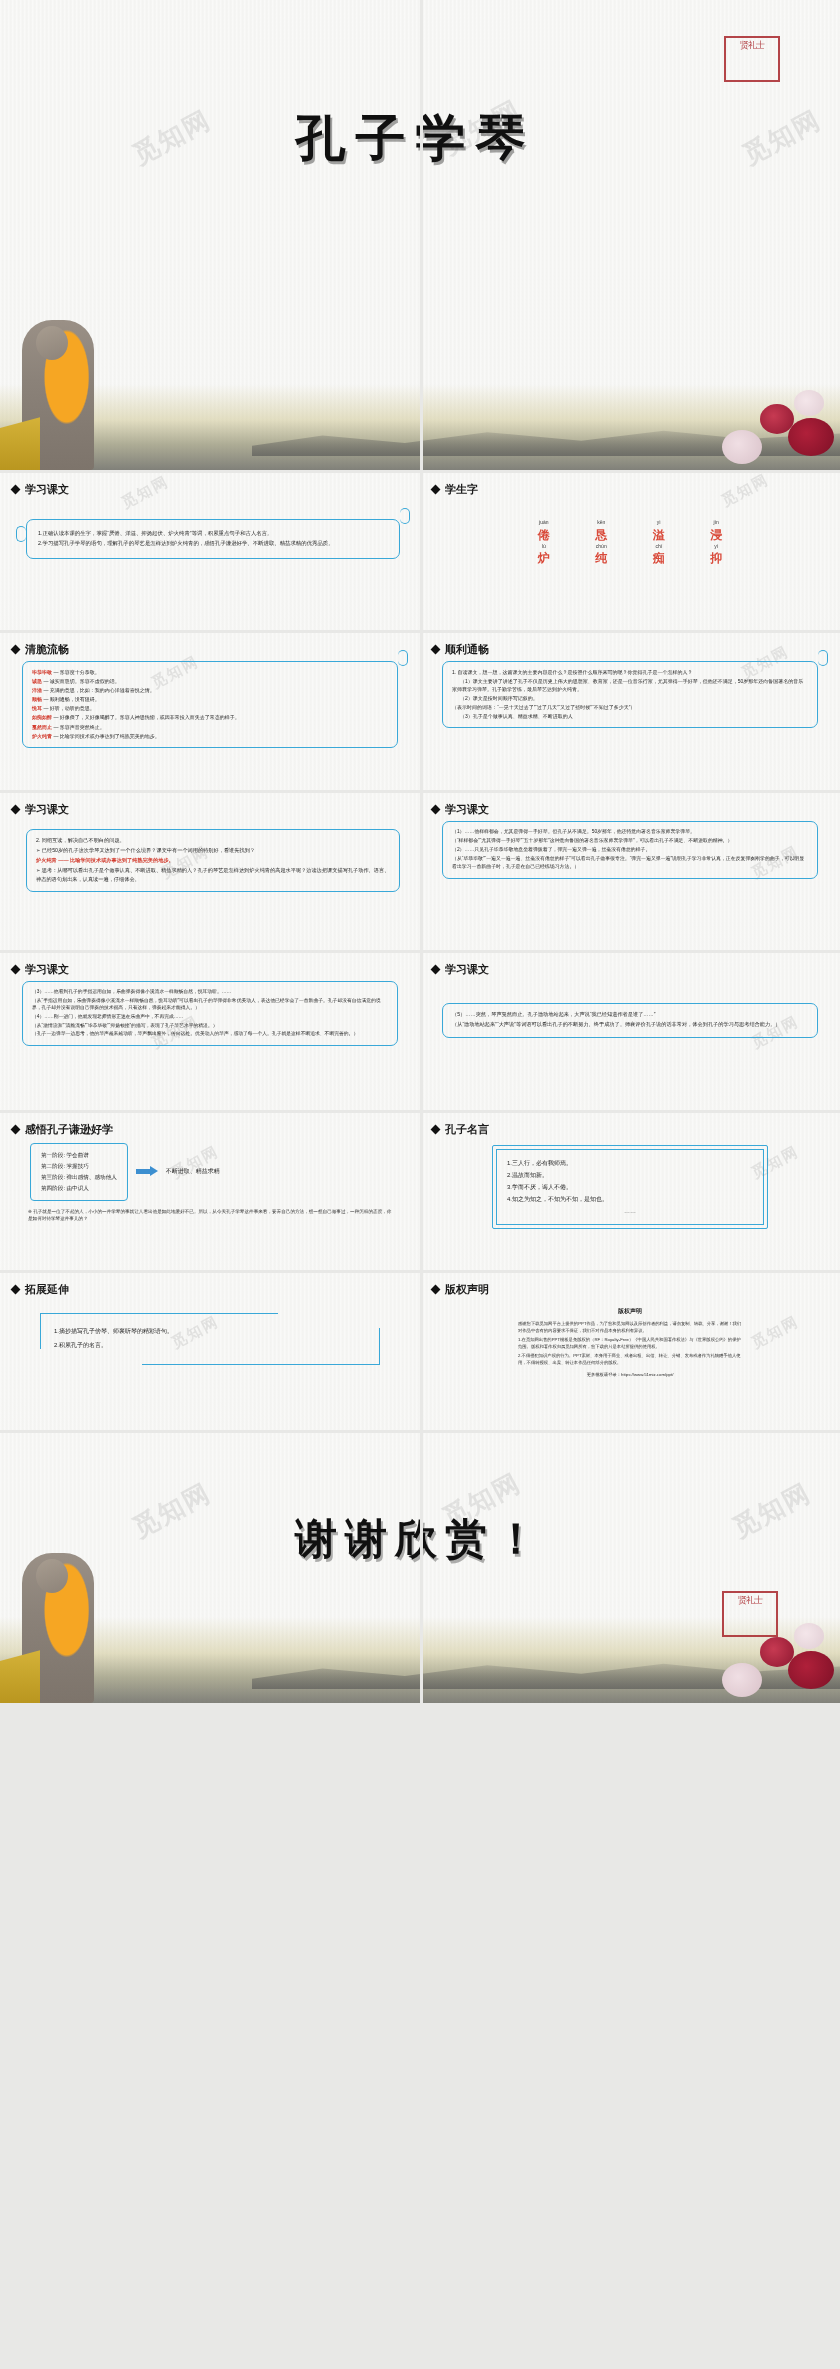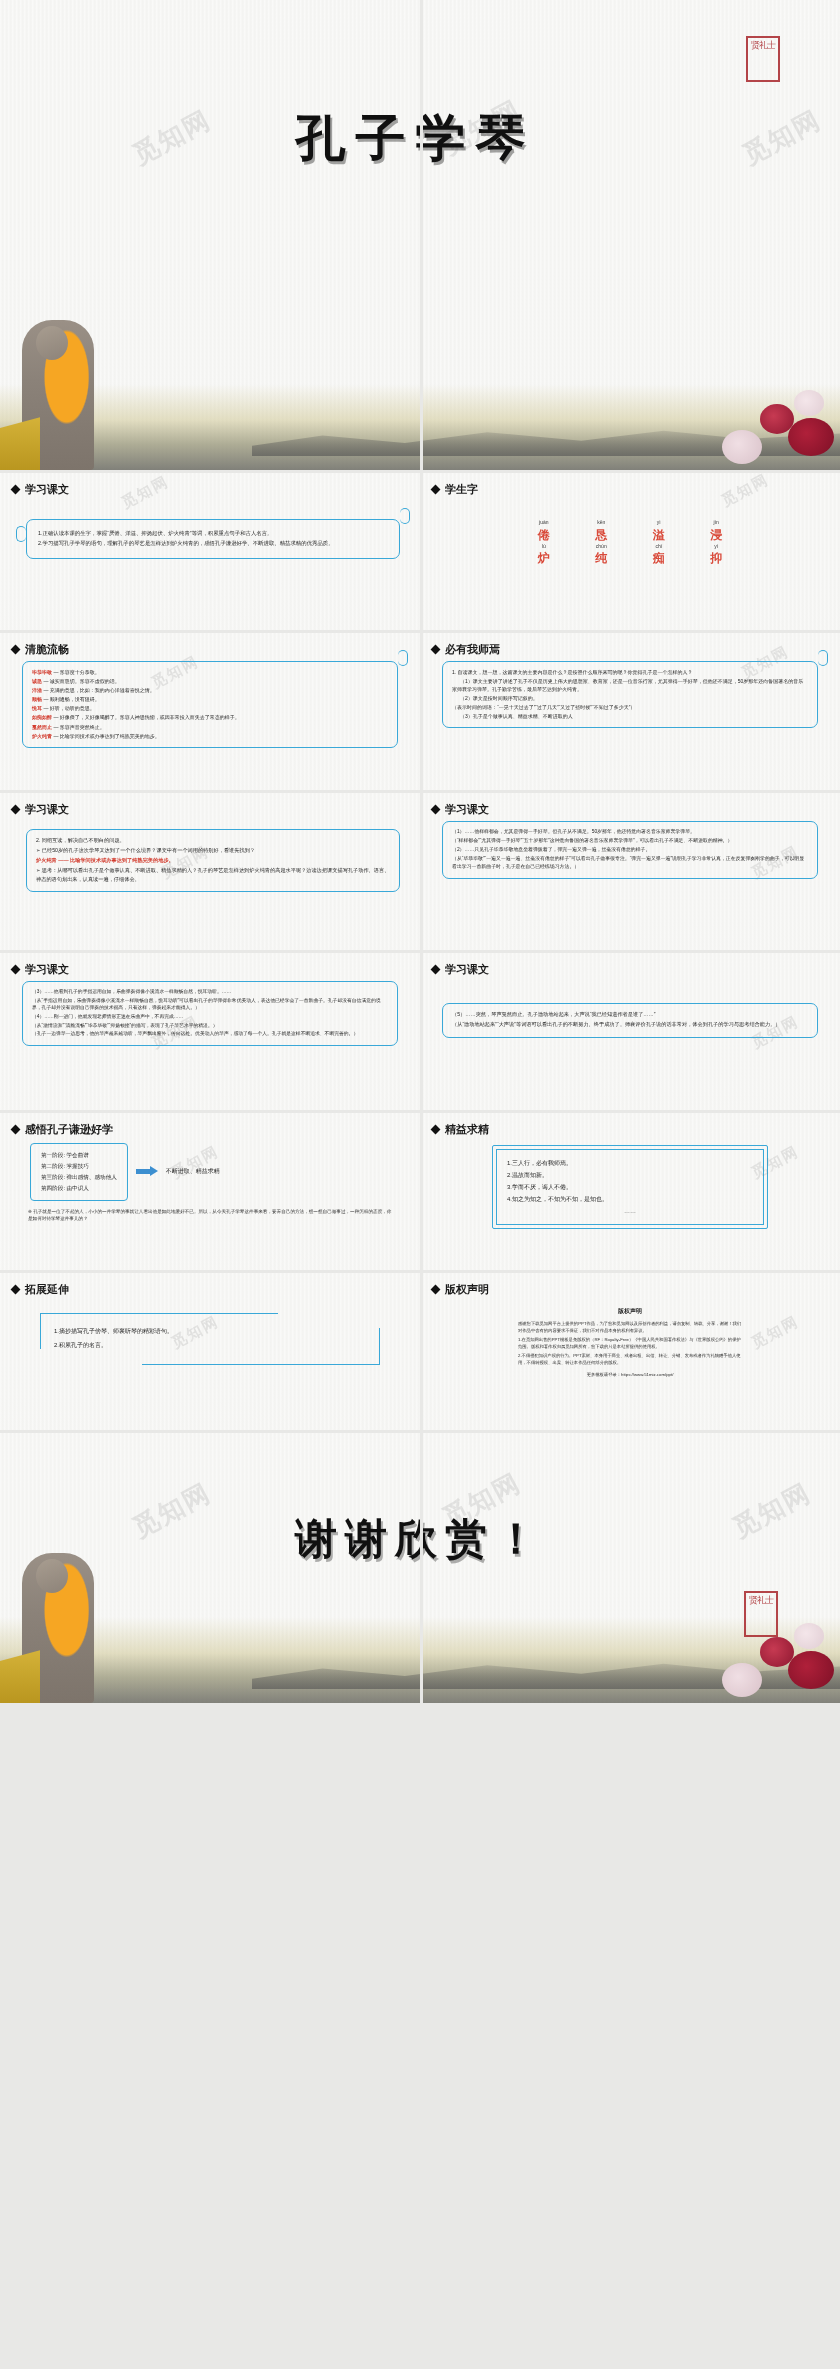--- a/index.html
+++ b/index.html
@@ -75,21 +75,21 @@
     position:absolute; left:0; right:0; bottom:0; height:86px;
     background:
       linear-gradient(180deg, rgba(255,255,255,0) 0%, rgba(208,200,150,.55) 42%, rgba(150,148,118,.75) 70%, rgba(108,108,100,.85) 100%);
   }
   .ink-band::after{
     content:""; position:absolute; left:30%; right:0; bottom:14px; height:34px;
     background: linear-gradient(180deg, rgba(110,110,105,.0), rgba(95,95,92,.75));
     clip-path: polygon(0 70%,12% 40%,26% 62%,40% 30%,56% 55%,70% 26%,84% 50%,100% 34%,100% 100%,0 100%);
   }
   .seal {
-    position:absolute; right:60px; top:36px; width:34px; height:46px;
+    position:absolute; right:60px; top:36px; width:56px; height:46px;
     border:2px solid #a8262b; color:#a8262b;
     font-size:9px; line-height:1.05; text-align:center; padding:3px 1px;
     font-family:"DejaVu Serif", serif; letter-spacing:-1px;
     opacity:.85;
   }
   .blossoms{
     position:absolute; right:0; bottom:0; width:150px; height:110px;
   }
   .blossoms i{ position:absolute; display:block; border-radius:50%; }
   .b1{ width:46px;height:38px; right:6px; bottom:14px; background:radial-gradient(circle at 40% 40%,#b0203a,#7d1026); }
@@ -283,21 +283,21 @@
         <p><span class="red">如痴如醉</span> <span>— 好像傻了，又好像喝醉了。形容人神思恍惚，或因非常投入而失去了常态的样子。</span></p>
         <p><span class="red">戛然而止</span> <span>— 形容声音突然终止。</span></p>
         <p><span class="red">炉火纯青</span> <span>— 比喻学问技术或办事达到了纯熟完美的地步。</span></p>
       </div>
     </div>
 
     <div class="slide content-slide">
       <div class="wm small" style="left:320px;top:20px;">觅知网</div>
       <div class="sl-head">
         <span class="diamond"></span>
-        <span>必有我师焉</span>
+        <span>顺利通畅</span>
       </div>
       <div class="bluebox tight" style="font-size:5px;line-height:1.6;">
         <span class="curl-tr"></span>
         <p>1. 自读课文，想一想，这篇课文的主要内容是什么？是按照什么顺序来写的呢？你觉得孔子是一个怎样的人？</p>
         <p class="indent">（1）课文主要讲了讲述了孔子不仅是历史上伟大的思想家、教育家，还是一位音乐行家，尤其弹得一手好琴，但他还不满足，50岁那年还向鲁国著名的音乐家师襄学习弹琴。孔子勤学苦练，最后琴艺达到炉火纯青。</p>
         <p class="indent">（2）课文是按时间顺序写记叙的。</p>
         <p>（表示时间的词语：“一晃十天过去了”“过了几天”“又过了些时候”“不知过了多少天”）</p>
         <p class="indent">（3）孔子是个做事认真、精益求精、不断进取的人</p>
       </div>
     </div>
@@ -387,21 +387,21 @@
           </div>
         <div class="stage-res">不断进取、精益求精</div>
       </div>
       <div class="note">※ 孔子就是一位了不起的人，小小的一件学琴的事就让人看出他是如此地爱好不已。所以，从今天孔子学琴这件事来看，要养自己的方法，想一想自己做事过，一种怎样的态度，你是如何对待学琴这件事儿的？</div>
     </div>
 
     <div class="slide content-slide">
       <div class="wm small" style="left:330px;top:40px;">觅知网</div>
       <div class="sl-head">
         <span class="diamond"></span>
-        <span>精益求精</span>
+        <span>孔子名言</span>
       </div>
       <div class="dblbox">
         <div class="inner">
           <div>1.三人行，必有我师焉。</div>
           <div>2.温故而知新。</div>
           <div>3.学而不厌，诲人不倦。</div>
           <div>4.知之为知之，不知为不知，是知也。</div>
           <div style="text-align:center">……</div>
         </div>
       </div>

